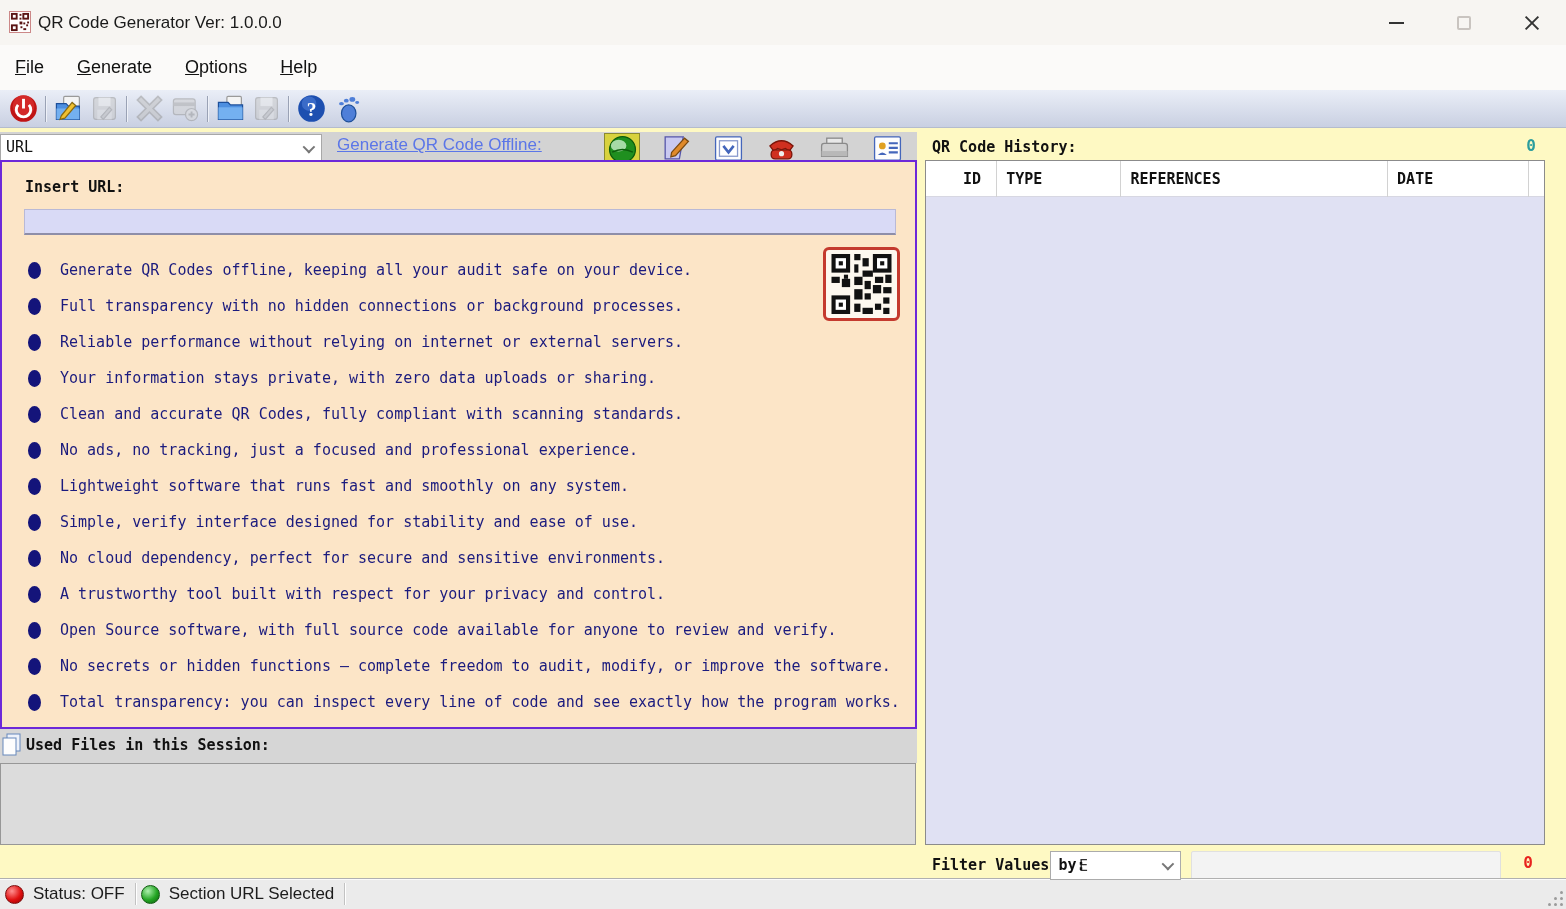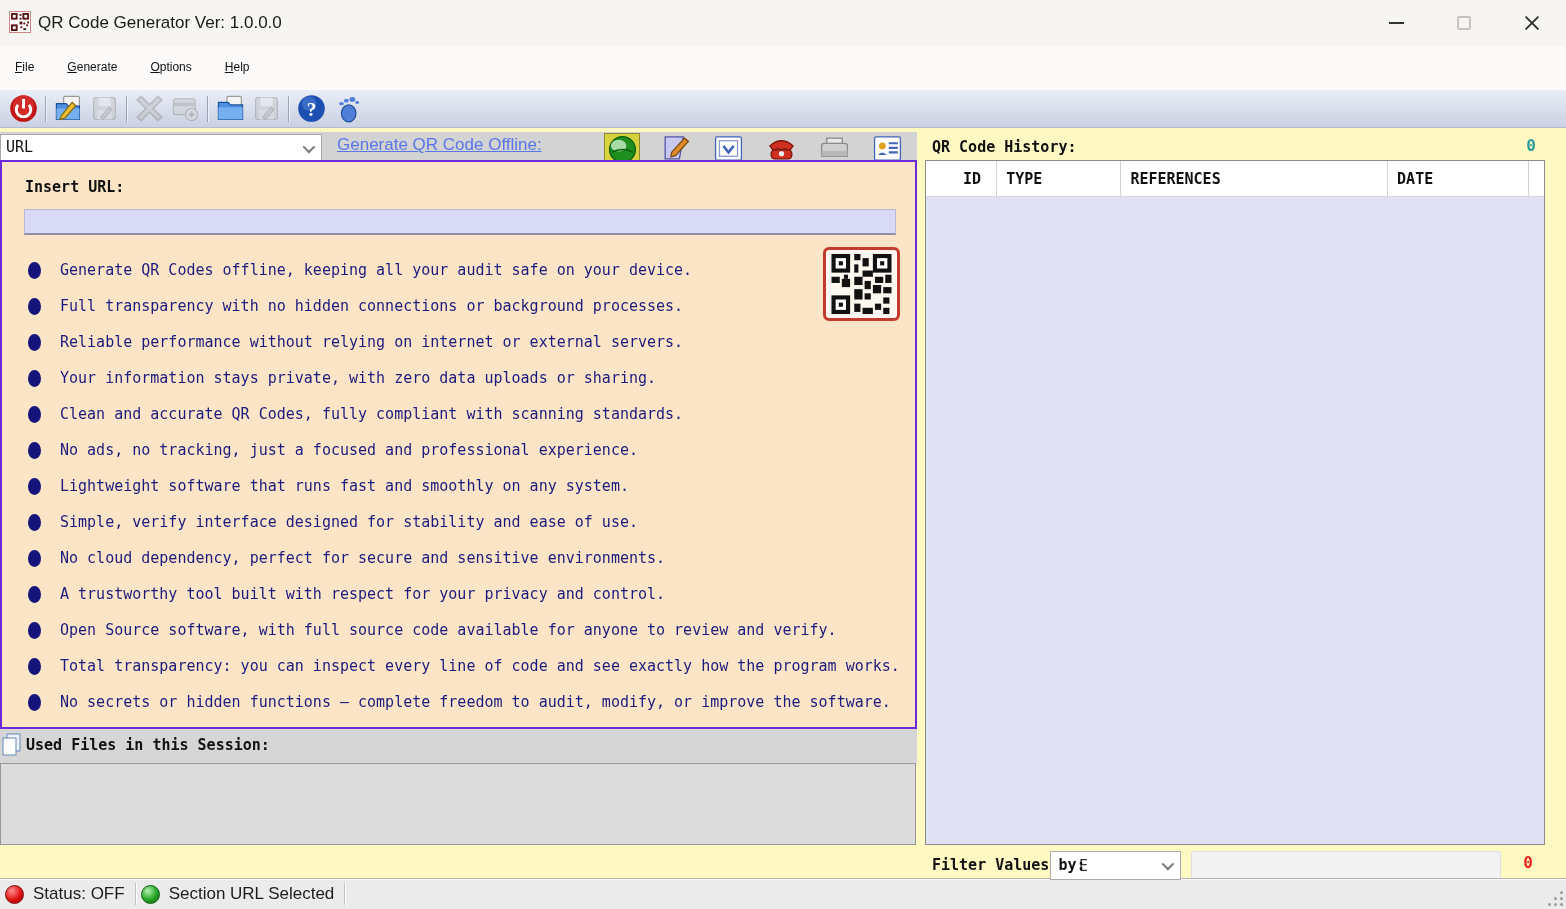--- a/index.html
+++ b/index.html
@@ -18,21 +18,21 @@
   .win-btn { width:68px; height:45px; display:flex; align-items:center; justify-content:center; }
   .min-glyph { width:15px; height:0; border-top:2px solid #333; }
   .max-glyph { width:14px; height:14px; border:2px solid #c9c4c0; border-radius:2px; }
   .close-glyph { position:relative; width:16px; height:16px; }
   .close-glyph:before,.close-glyph:after { content:""; position:absolute; left:-1px; top:7px; width:18px; height:2px; background:#333; }
   .close-glyph:before { transform:rotate(45deg); }
   .close-glyph:after { transform:rotate(-45deg); }
 
   
   .menubar { position:absolute; top:45px; left:0; width:100%; height:45px; background:#fbfaf9; display:block; padding-left:15px; }
-  .menu-item { display:inline-block; margin-right:33px; font-size:12px; color:#111; line-height:45px; cursor:default; }
+  .menu-item { display:inline-block; margin-right:33px; font-size:18px; color:#111; line-height:45px; cursor:default; }
   .menu-item::first-letter { text-decoration:underline; }
 
   
   .toolbar { position:absolute; top:90px; left:0; width:100%; height:38px;
              background:linear-gradient(#eaeef7,#c9d0e2); border-bottom:1px solid #b4bccd;
              display:flex; align-items:center; padding-left:5px; }
   .tb-btn { width:36px; height:32px; display:flex; align-items:center; justify-content:center; }
   .tb-btn svg { width:29px; height:29px; }
   .tb-sep { width:1px; height:26px; background:#9aa2b5; margin:0 4px; box-shadow:1px 0 0 #eef1f8; }
 
@@ -323,25 +323,25 @@
         <div class="feature-item">
         <span class="bullet-dot"></span>
         <span class="feature-text mono">A trustworthy tool built with respect for your privacy and control.</span>
       </div>
         <div class="feature-item">
         <span class="bullet-dot"></span>
         <span class="feature-text mono">Open Source software, with full source code available for anyone to review and verify.</span>
       </div>
         <div class="feature-item">
         <span class="bullet-dot"></span>
+        <span class="feature-text mono">No secrets or hidden functions — complete freedom to audit, modify, or improve the software.</span>
+      </div>
+        <div class="feature-item">
+        <span class="bullet-dot"></span>
         <span class="feature-text mono">Total transparency: you can inspect every line of code and see exactly how the program works.</span>
-      </div>
-        <div class="feature-item">
-        <span class="bullet-dot"></span>
-        <span class="feature-text mono">No secrets or hidden functions — complete freedom to audit, modify, or improve the software.</span>
       </div>
       </div>
     <div class="qr-box">
       <svg viewBox="0 0 29 29">
         <g fill="#111">
           <rect x="0" y="0" width="9" height="9"></rect>
             <rect x="20" y="0" width="9" height="9"></rect>
             <rect x="0" y="20" width="9" height="9"></rect>
           <rect x="11" y="0" width="3" height="3"></rect>
             <rect x="15" y="2" width="3" height="4"></rect>

